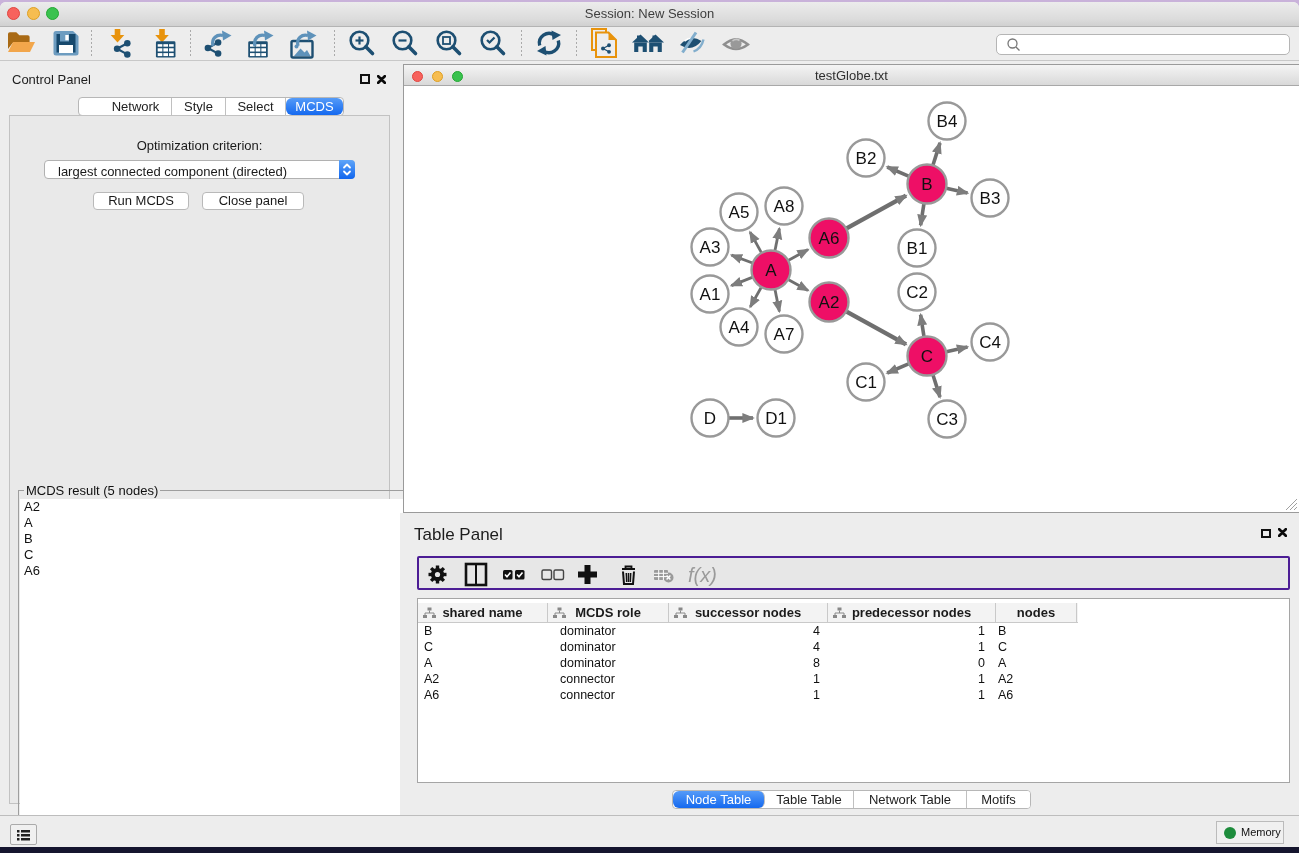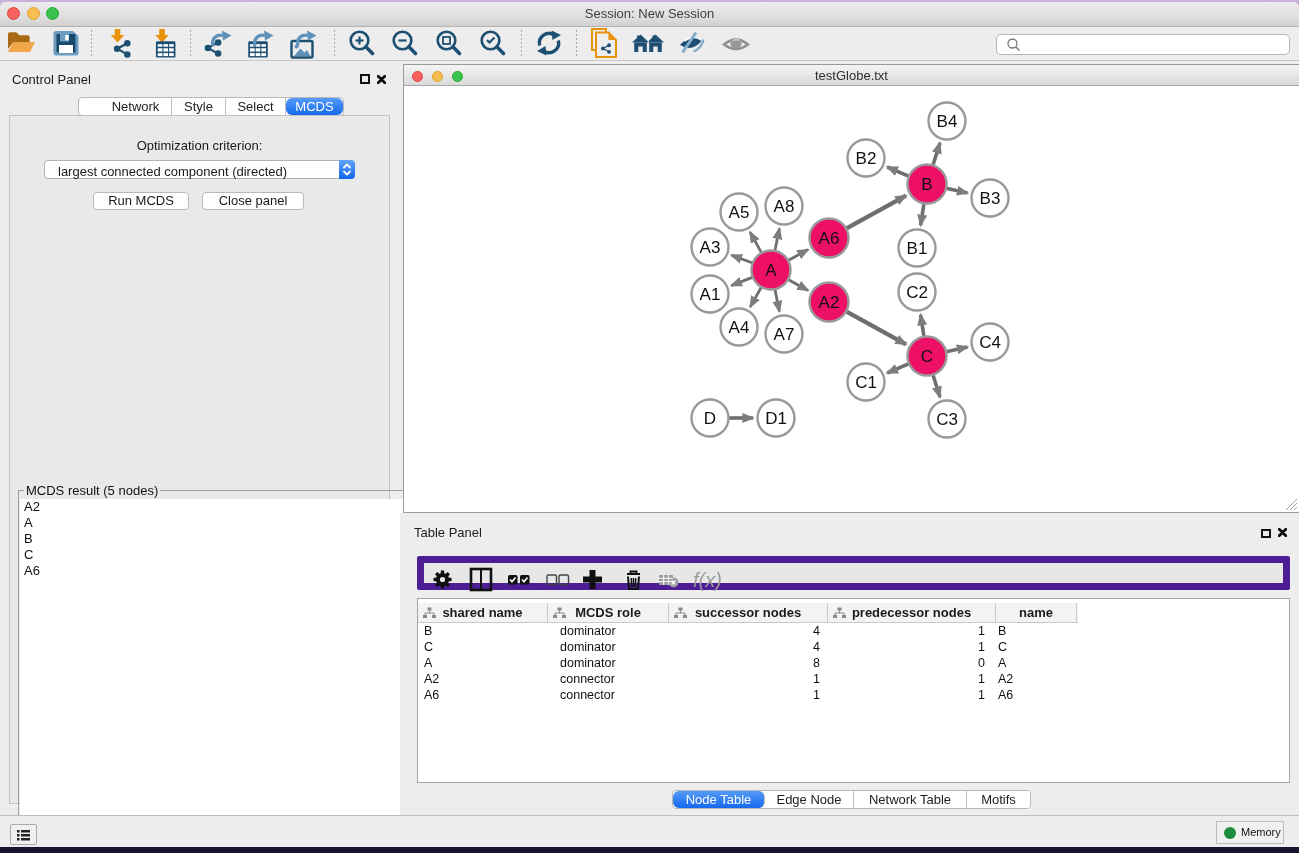--- a/index.html
+++ b/index.html
@@ -58,23 +58,23 @@
 
 #gwin { position:absolute; left:403px; top:62px; width:896px; height:449px;
   background:#fff; border:1px solid #9a9a9a; border-right:none; }
 #gtitle { position:absolute; left:0; top:0; width:100%; height:21px;
   background:linear-gradient(#f4f4f4,#d9d9d9); border-bottom:1px solid #a8a8a8; }
 #gtitle .title { position:absolute; left:0; right:0; top:3px; text-align:center;
   font-size:13px; color:#2e2e2e; }
 
 #tpanel { position:absolute; left:400px; top:511px; width:899px; height:302px;
   background:#ededed; }
-#tpanel .hdr { position:absolute; left:12px; top:12px; font-size:13px; color:#1d1d1d; }
+#tpanel .hdr { position:absolute; left:12px; top:12px; font-size:17px; color:#1d1d1d; }
 #ttoolbar { position:absolute; left:17px; top:43px; width:873px; height:34px;
-  background:#e7e7e7; border:7px solid #4c1d95; border-radius:2px; }
+  background:#e7e7e7; border:2px solid #4c1d95; border-radius:2px; }
 #ttable { position:absolute; left:17px; top:85px; width:873px; height:185px;
   background:#fff; border:1px solid #a5a5a5; }
 #thead { position:absolute; left:0; top:4px; width:660px; height:20px;
   background:#f3f3f3; border-bottom:1px solid #c9c9c9; display:flex;font-weight:bold; }
 #thead .hc { position:relative; font-size:13px; color:#1b1b1b; text-align:center;
   line-height:19px; border-right:1px solid #c9c9c9; }
 .trow { position:absolute; left:0; width:100%; height:16px; font-size:12.5px; color:#111; }
 .trow span { position:absolute; }
 
 #statusbar { position:absolute; left:0; top:813px; width:1299px; height:32px;
@@ -488,21 +488,21 @@
         <div class="hc" style="width:168px"><svg width="13" height="12" style="position:absolute;left:5px;top:4px">
               <g fill="#888">
 <rect x="4.5" y="0.5" width="4" height="3"></rect>
                 <rect x="0" y="8" width="4" height="3"></rect>
                 <rect x="9" y="8" width="4" height="3"></rect>
               </g>
 <g stroke="#888" stroke-width="1" fill="none">
                 <path d="M6.5,3.5 v2.5 M2,8 v-2 h9 v2"></path>
               </g>
             </svg>predecessor nodes</div>
-        <div class="hc" style="width:81px;border-right:1px solid #c9c9c9;">name</div>
+        <div class="hc" style="width:81px;border-right:1px solid #c9c9c9;">nodes</div>
       </div>
       <div id="trows">
           <div class="trow" style="top:23.5px;line-height:16px;">
 <span style="left:6px">B</span>
             <span style="left:142px">dominator</span>
 <span style="left:330px;width:72px;text-align:right">4</span>
 <span style="left:480px;width:87px;text-align:right">1</span>
 <span style="left:580px">B</span>
           </div>
 <div class="trow" style="top:39.5px;line-height:16px;">
@@ -530,21 +530,21 @@
 <span style="left:6px">A6</span>
             <span style="left:142px">connector</span>
 <span style="left:330px;width:72px;text-align:right">1</span>
 <span style="left:480px;width:87px;text-align:right">1</span>
 <span style="left:580px">A6</span>
           </div>
         </div>
     </div>
     <div class="tabgroup" style="left:272px;top:277px;">
       <div class="tab sel" style="width:92px">Node Table</div>
-      <div class="tab" style="width:89px">Edge Node</div>
+      <div class="tab" style="width:89px">Table Table</div>
       <div class="tab" style="width:113px">Network Table</div>
       <div class="tab" style="width:63px">Motifs</div>
     </div>
   </div>
 
   <div id="statusbar">
     <div id="listbtn">
       <svg width="25" height="20" style="position:absolute;left:0;top:0">
         <g fill="#222">
           <rect x="6" y="5" width="2.5" height="2.5"></rect>

